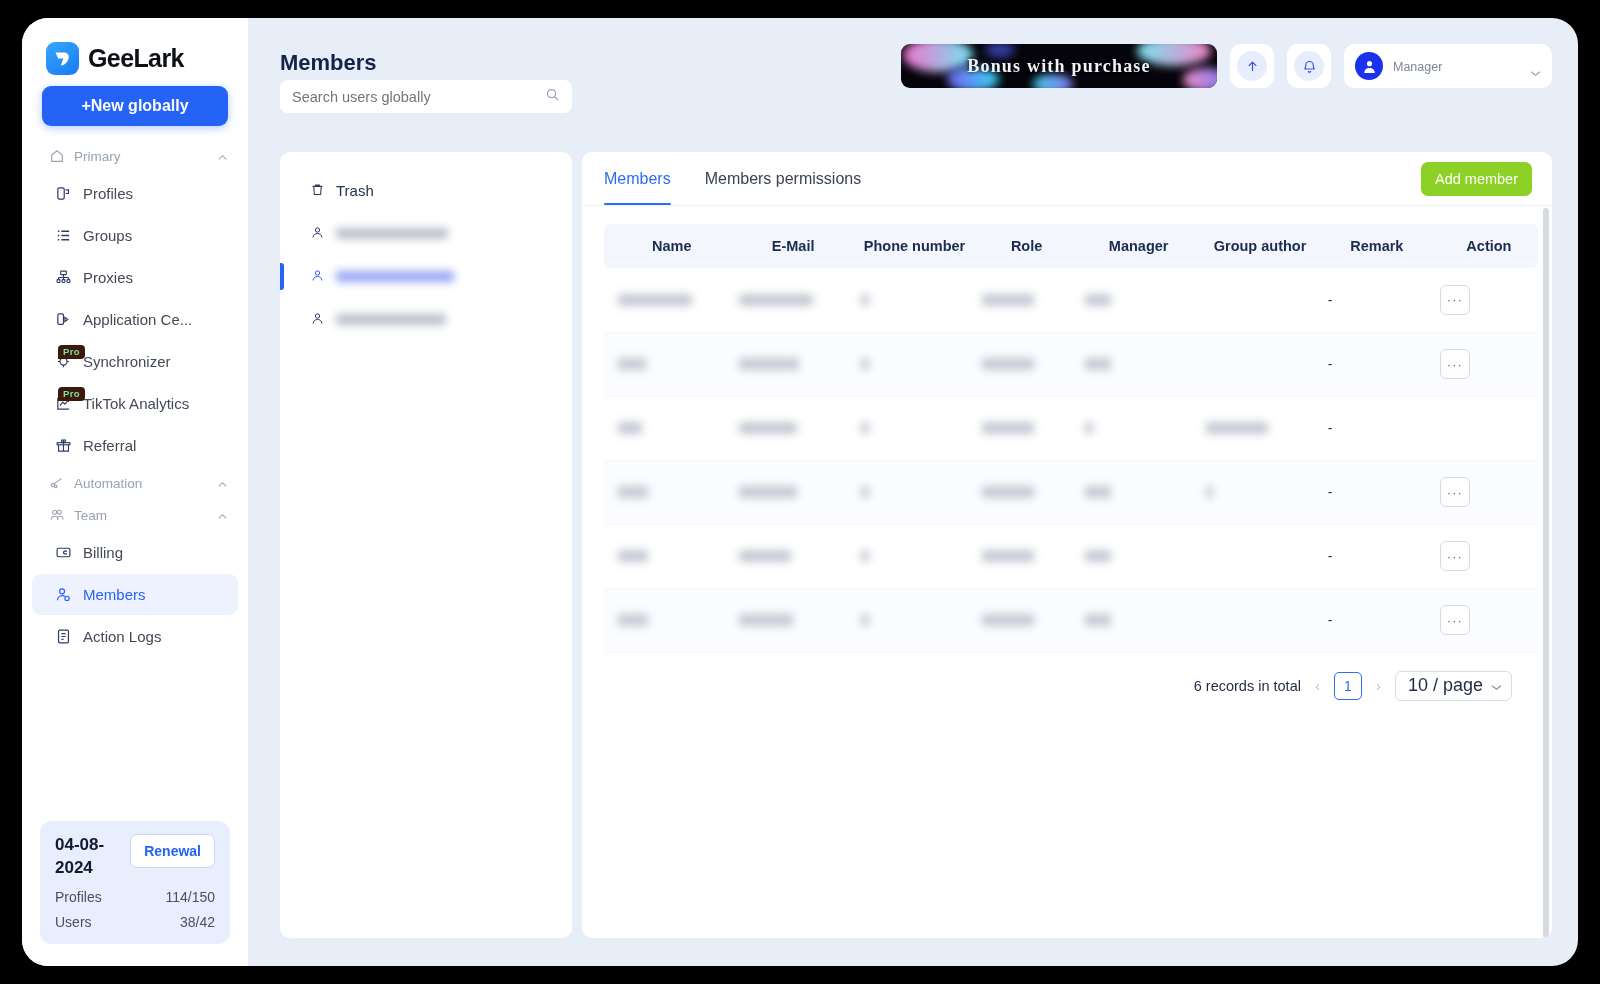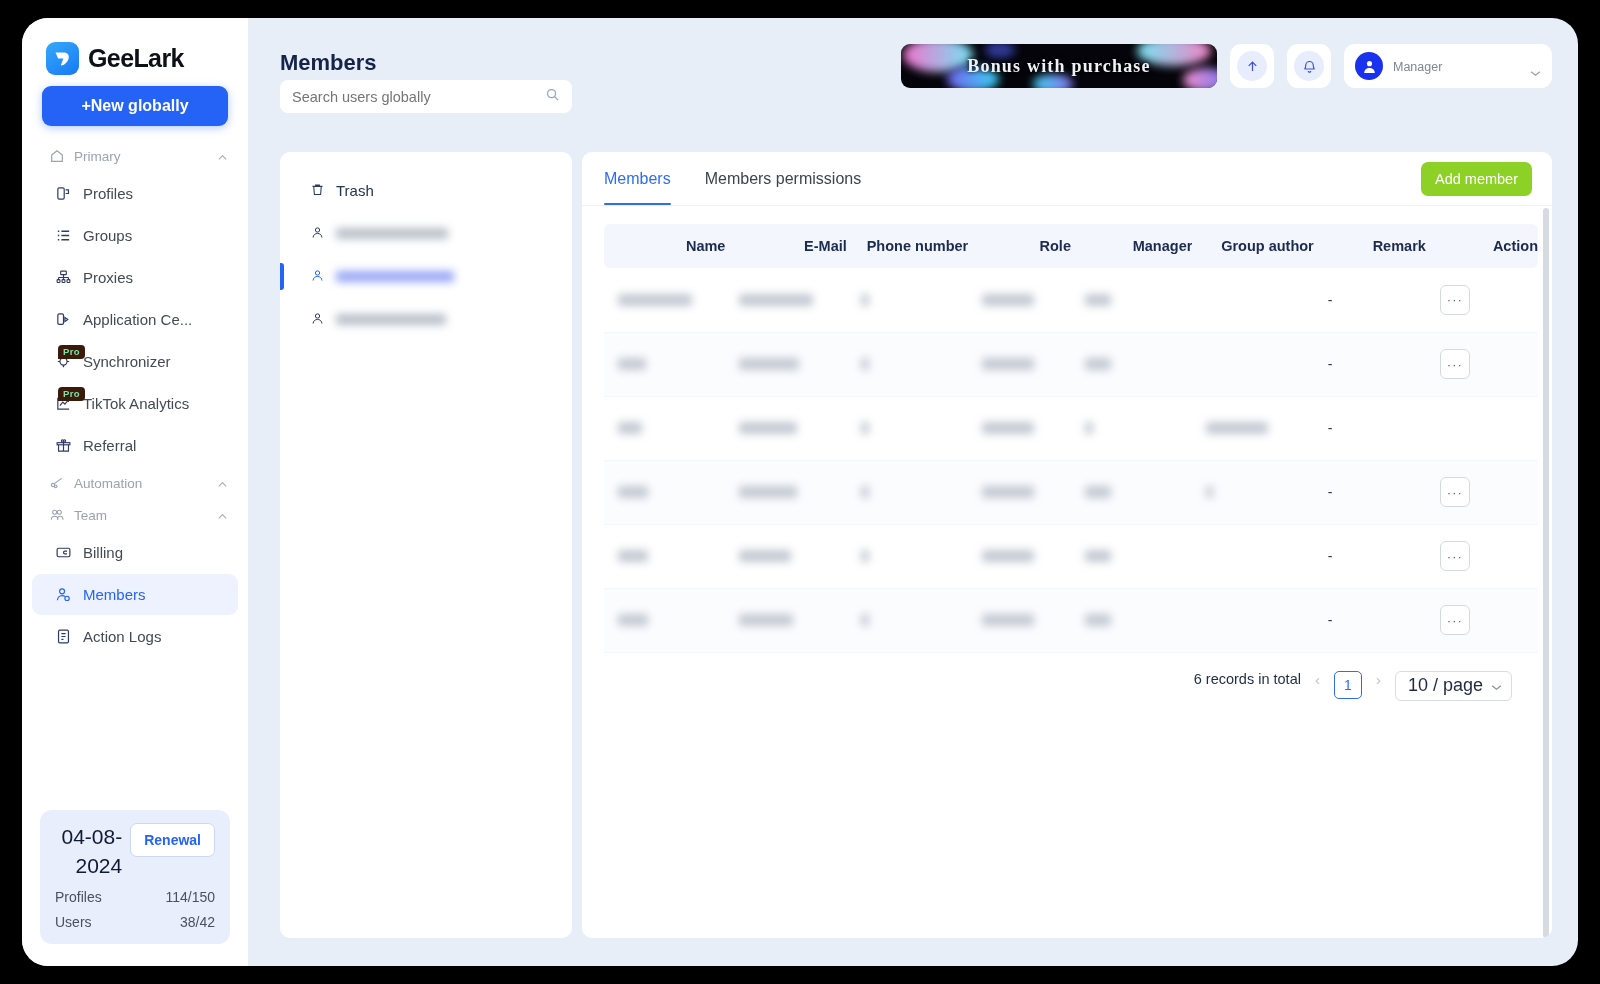--- a/index.html
+++ b/index.html
@@ -84,22 +84,22 @@
     letter-spacing: .3px;
   }
   .plan-card {
     margin: 0 18px 22px 18px;
     background: #e8eefc;
     border-radius: 12px;
     padding: 13px 15px 14px 15px;
   }
   .plan-top { display: flex; align-items: flex-start; justify-content: space-between; gap: 8px;}
   .plan-date {
-    font-size: 21px; font-weight: 400; color: #0f1a33;
-    line-height: 1.35; max-width: 80px; text-align: right;
+    font-size: 17px; font-weight: 700; color: #0f1a33;
+    line-height: 1.35; max-width: 80px;
   }
   .renewal-btn {
     background: #fff; color: #2563f6;
     border: 1px solid #c9d8f8; border-radius: 7px;
     font-size: 14px; font-weight: 700;
     padding: 8px 13px; cursor: pointer;
     font-family: "Liberation Sans", sans-serif;
     white-space: nowrap;
   }
   .plan-row {
@@ -240,21 +240,21 @@
     margin-left: auto;
     background: #8ed126; color: #fff;
     border: none; border-radius: 7px;
     font-size: 14.5px; font-family: "Liberation Sans", sans-serif;
     padding: 9px 14px; cursor: pointer;
   }
   .table-wrap { flex: 1; padding: 18px 14px 0 22px; position: relative; min-height: 0; }
   table { width: 100%; border-collapse: collapse; table-layout: fixed; }
   thead th {
     background: #f3f6fc;
-    text-align: right;
+    text-align: center;
     font-size: 14.5px; font-weight: 700; color: #1c2b50;
     padding: 14px 0 14px 14px;
     white-space: nowrap; overflow: hidden; text-overflow: clip;
   }
   thead th:first-child { border-radius: 6px 0 0 6px; }
   thead th:last-child { border-radius: 0 6px 6px 0; }
   tbody tr { height: 64px; }
   tbody tr:nth-child(even) { background: #fbfcfe; }
   tbody td {
     padding-left: 14px;
@@ -277,21 +277,21 @@
   }
   .scrollbar {
     position: absolute; right: 3px; top: 56px; bottom: 0;
     width: 6px; background: transparent;
   }
   .scrollthumb {
     width: 6px; height: 100%;
     background: #d6dae1; border-radius: 3px;
   }
   .pager {
-    display: flex; justify-content: flex-end;
+    display: flex; align-items: center; justify-content: flex-end;
     gap: 12px; padding: 18px 26px 20px 0;
     flex-shrink: 0;
   }
   .pager-total { font-size: 14.5px; color: #1f2a45; }
   .pg-arrow { color: #b9c2d2; font-size: 15px; cursor: pointer; padding: 0 2px; }
   .pg-num {
     width: 28px; height: 28px;
     border: 1px solid #2f6bf6; border-radius: 5px;
     color: #2f6bf6; font-size: 14px;
     display: flex; align-items: center; justify-content: center;

